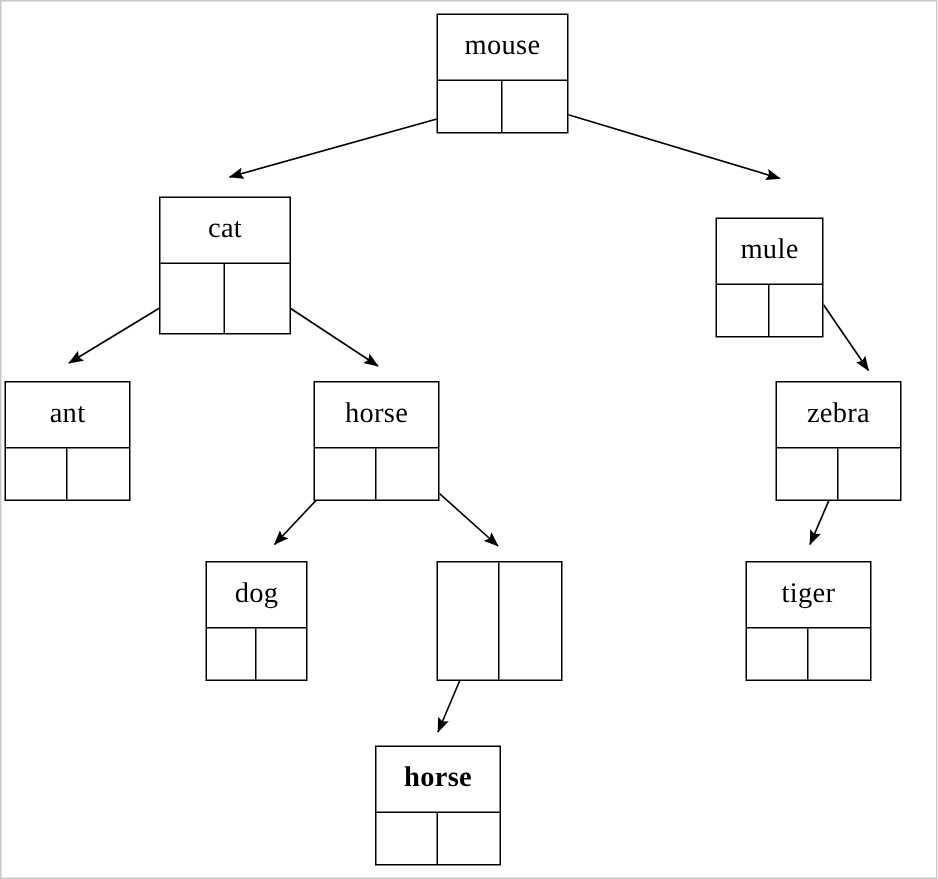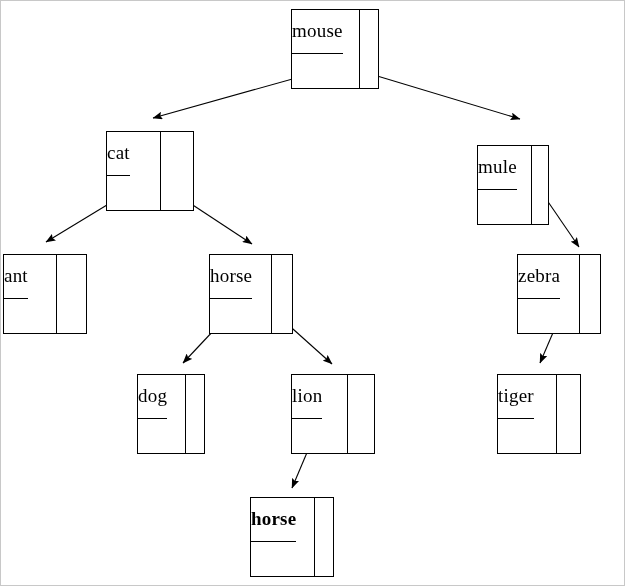--- a/index.html
+++ b/index.html
@@ -27,21 +27,21 @@
     width: 625px;
     height: 586px;
     pointer-events: none;
   }
   .node {
     position: absolute;
     box-sizing: border-box;
     border: 1.4px solid #000000;
     background: #ffffff;
     display: flex;
-    flex-direction: row;
+    flex-direction: column;
   }
   .node-label {
     flex: 0 0 auto;
     display: flex;
     align-items: center;
     justify-content: center;
     border-bottom: 1.4px solid #000000;
     font-size: 19px;
     line-height: 1;
     color: #000000;
@@ -86,21 +86,21 @@
   </svg>
 
   <div id="nodes-group">
       <div class="node" style="left: 290px; top: 8px; width: 88px; height: 80px;">
         <div class="node-label" style="height: 44px;">mouse</div>
         <div class="node-pointers">
           <div class="ptr left"></div>
           <div class="ptr right"></div>
         </div>
       </div>
-      <div class="node" style="left: 105px; top: 130px; width: 88px; height: 80px;">
+      <div class="node" style="left: 105px; top: 130px; width: 88px; height: 92px;">
         <div class="node-label" style="height: 44px;">cat</div>
         <div class="node-pointers">
           <div class="ptr left"></div>
           <div class="ptr right"></div>
         </div>
       </div>
       <div class="node" style="left: 476px; top: 144px; width: 72px; height: 80px;">
         <div class="node-label" style="height: 44px;">mule</div>
         <div class="node-pointers">
           <div class="ptr left"></div>
@@ -129,21 +129,20 @@
         </div>
       </div>
       <div class="node" style="left: 136px; top: 373px; width: 68px; height: 80px;">
         <div class="node-label" style="height: 44px;">dog</div>
         <div class="node-pointers">
           <div class="ptr left"></div>
           <div class="ptr right"></div>
         </div>
       </div>
       <div class="node" style="left: 290px; top: 373px; width: 84px; height: 80px;">
-        <div class="node-label" style="height: 44px;">lion</div>
         <div class="node-pointers">
           <div class="ptr left"></div>
           <div class="ptr right"></div>
         </div>
       </div>
       <div class="node" style="left: 496px; top: 373px; width: 84px; height: 80px;">
         <div class="node-label" style="height: 44px; text-align: center;">tiger</div>
         <div class="node-pointers">
           <div class="ptr left"></div>
           <div class="ptr right"></div>

